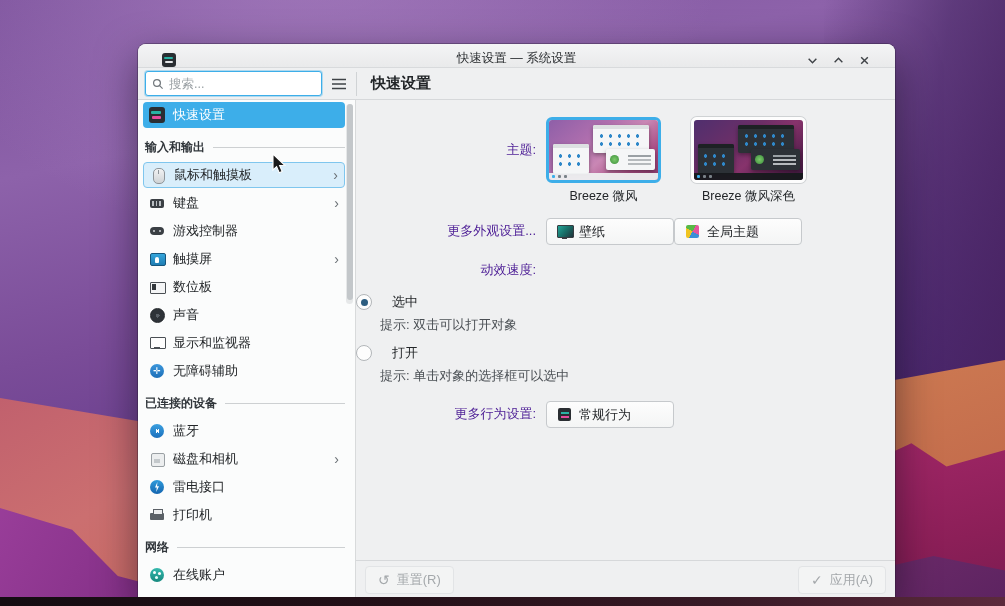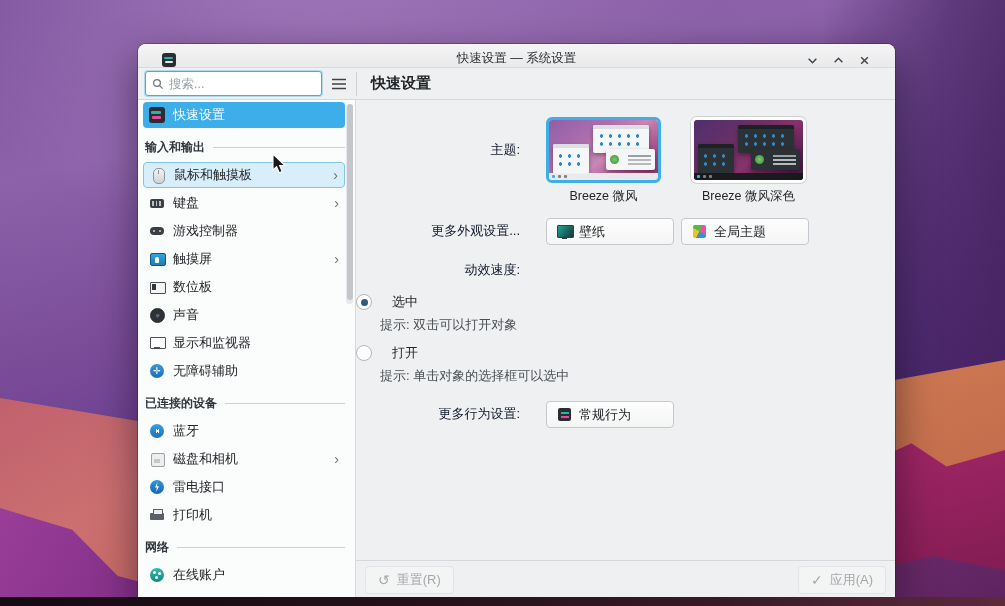--- a/index.html
+++ b/index.html
@@ -121,21 +121,21 @@
     box-shadow:5px 5px 0 -1px #3fae58; }
   .i-online::before { content:""; position:absolute; left:1px; top:1px; width:14px; height:14px; border-radius:50%;
     background:linear-gradient(#35b9ad,#17897f); }
   .i-online::after { content:""; position:absolute; left:4px; top:4px; width:3px; height:3px; border-radius:50%; background:#fff;
     box-shadow:5px 1px 0 #fff, 2px 5px 0 #e6fffb; }
 
   
   .main { flex:1; display:flex; flex-direction:column; background:#eff0f1; min-width:0; }
   .main-content { flex:1; padding-top:17px; overflow:hidden; }
   .form-row { display:flex; align-items:flex-start; }
-  .form-label { width:190px; flex:0 0 190px; text-align:right; padding-right:26px; padding-top:4px; font-size:13px; color:#0f172a; }
+  .form-label { width:190px; flex:0 0 190px; text-align:right; padding-right:10px; padding-top:4px; font-size:13px; color:#4c1d95; }
 
   
   .theme-opts { display:flex; gap:30px; }
   .theme-opt { display:flex; flex-direction:column; align-items:center; gap:5px; }
   .thumb { width:115px; height:66px; border-radius:6px; position:relative; overflow:hidden; }
   .thumb.sel { border:3px solid #3daee9; }
   .thumb.unsel { border:3px solid #fdfdfd; box-shadow:0 0 0 1px #cfd2d4; }
   .tp-wall { position:absolute; inset:0; }
   .tp-light .tp-wall { background:linear-gradient(140deg,#8e5fa8 0%,#b06fae 35%,#c987b4 55%,#a5487f 80%,#8c3a6e 100%); }
   .tp-dark .tp-wall { background:linear-gradient(140deg,#4f2f6e 0%,#6e2f67 40%,#87336c 58%,#58204e 82%,#3f1a40 100%); }
@@ -157,21 +157,21 @@
   .tp-bar { position:absolute; left:0; right:0; bottom:0; height:7px; }
   .tp-light .tp-bar { background:rgba(238,240,241,.95); }
   .tp-dark .tp-bar { background:rgba(22,25,28,.95); }
   .tp-bar::before { content:""; position:absolute; left:3px; top:2px; width:3px; height:3px; background:#3daee9; border-radius:1px;
     box-shadow:6px 0 0 #7a8288, 12px 0 0 #7a8288; }
   .theme-caption { font-size:12.5px; color:#232629; }
 
   
   .kbtn { height:27px; background:linear-gradient(#fdfdfd,#f4f5f5); border:1px solid #c6c9cc; border-radius:4px;
     display:flex; align-items:center; gap:7px; padding:0 10px; font-size:13px; color:#232629; width:128px; }
-  .kbtn + .kbtn { margin-left:7px; }
+  .kbtn + .kbtn { margin-left:0; }
   .bicon { width:15px; height:15px; position:relative; flex:0 0 15px; }
   .i-wallpaper::before { content:""; position:absolute; left:0; top:1px; width:15px; height:11px; border-radius:1px;
     background:linear-gradient(130deg,#27a598 0%,#17746c 45%,#20333a 100%); border:1.5px solid #373c41; }
   .i-wallpaper::after { content:""; position:absolute; left:5px; top:12.5px; width:5px; height:2px; background:#373c41; }
   .i-global::before { content:""; position:absolute; inset:1px; border-radius:2px;
     background:conic-gradient(from 210deg,#f0c420 0 25%,#58b946 0 50%,#e3559d 0 75%,#3a8fd6 0 100%); }
   .i-behavior::before { content:""; position:absolute; inset:1px; border-radius:2px; background:#2a2e32; }
   .i-behavior::after { content:""; position:absolute; left:4px; top:5px; width:8px; height:2px; background:#29b3a4;
     box-shadow:0 4px 0 #e84b9c; }
 

